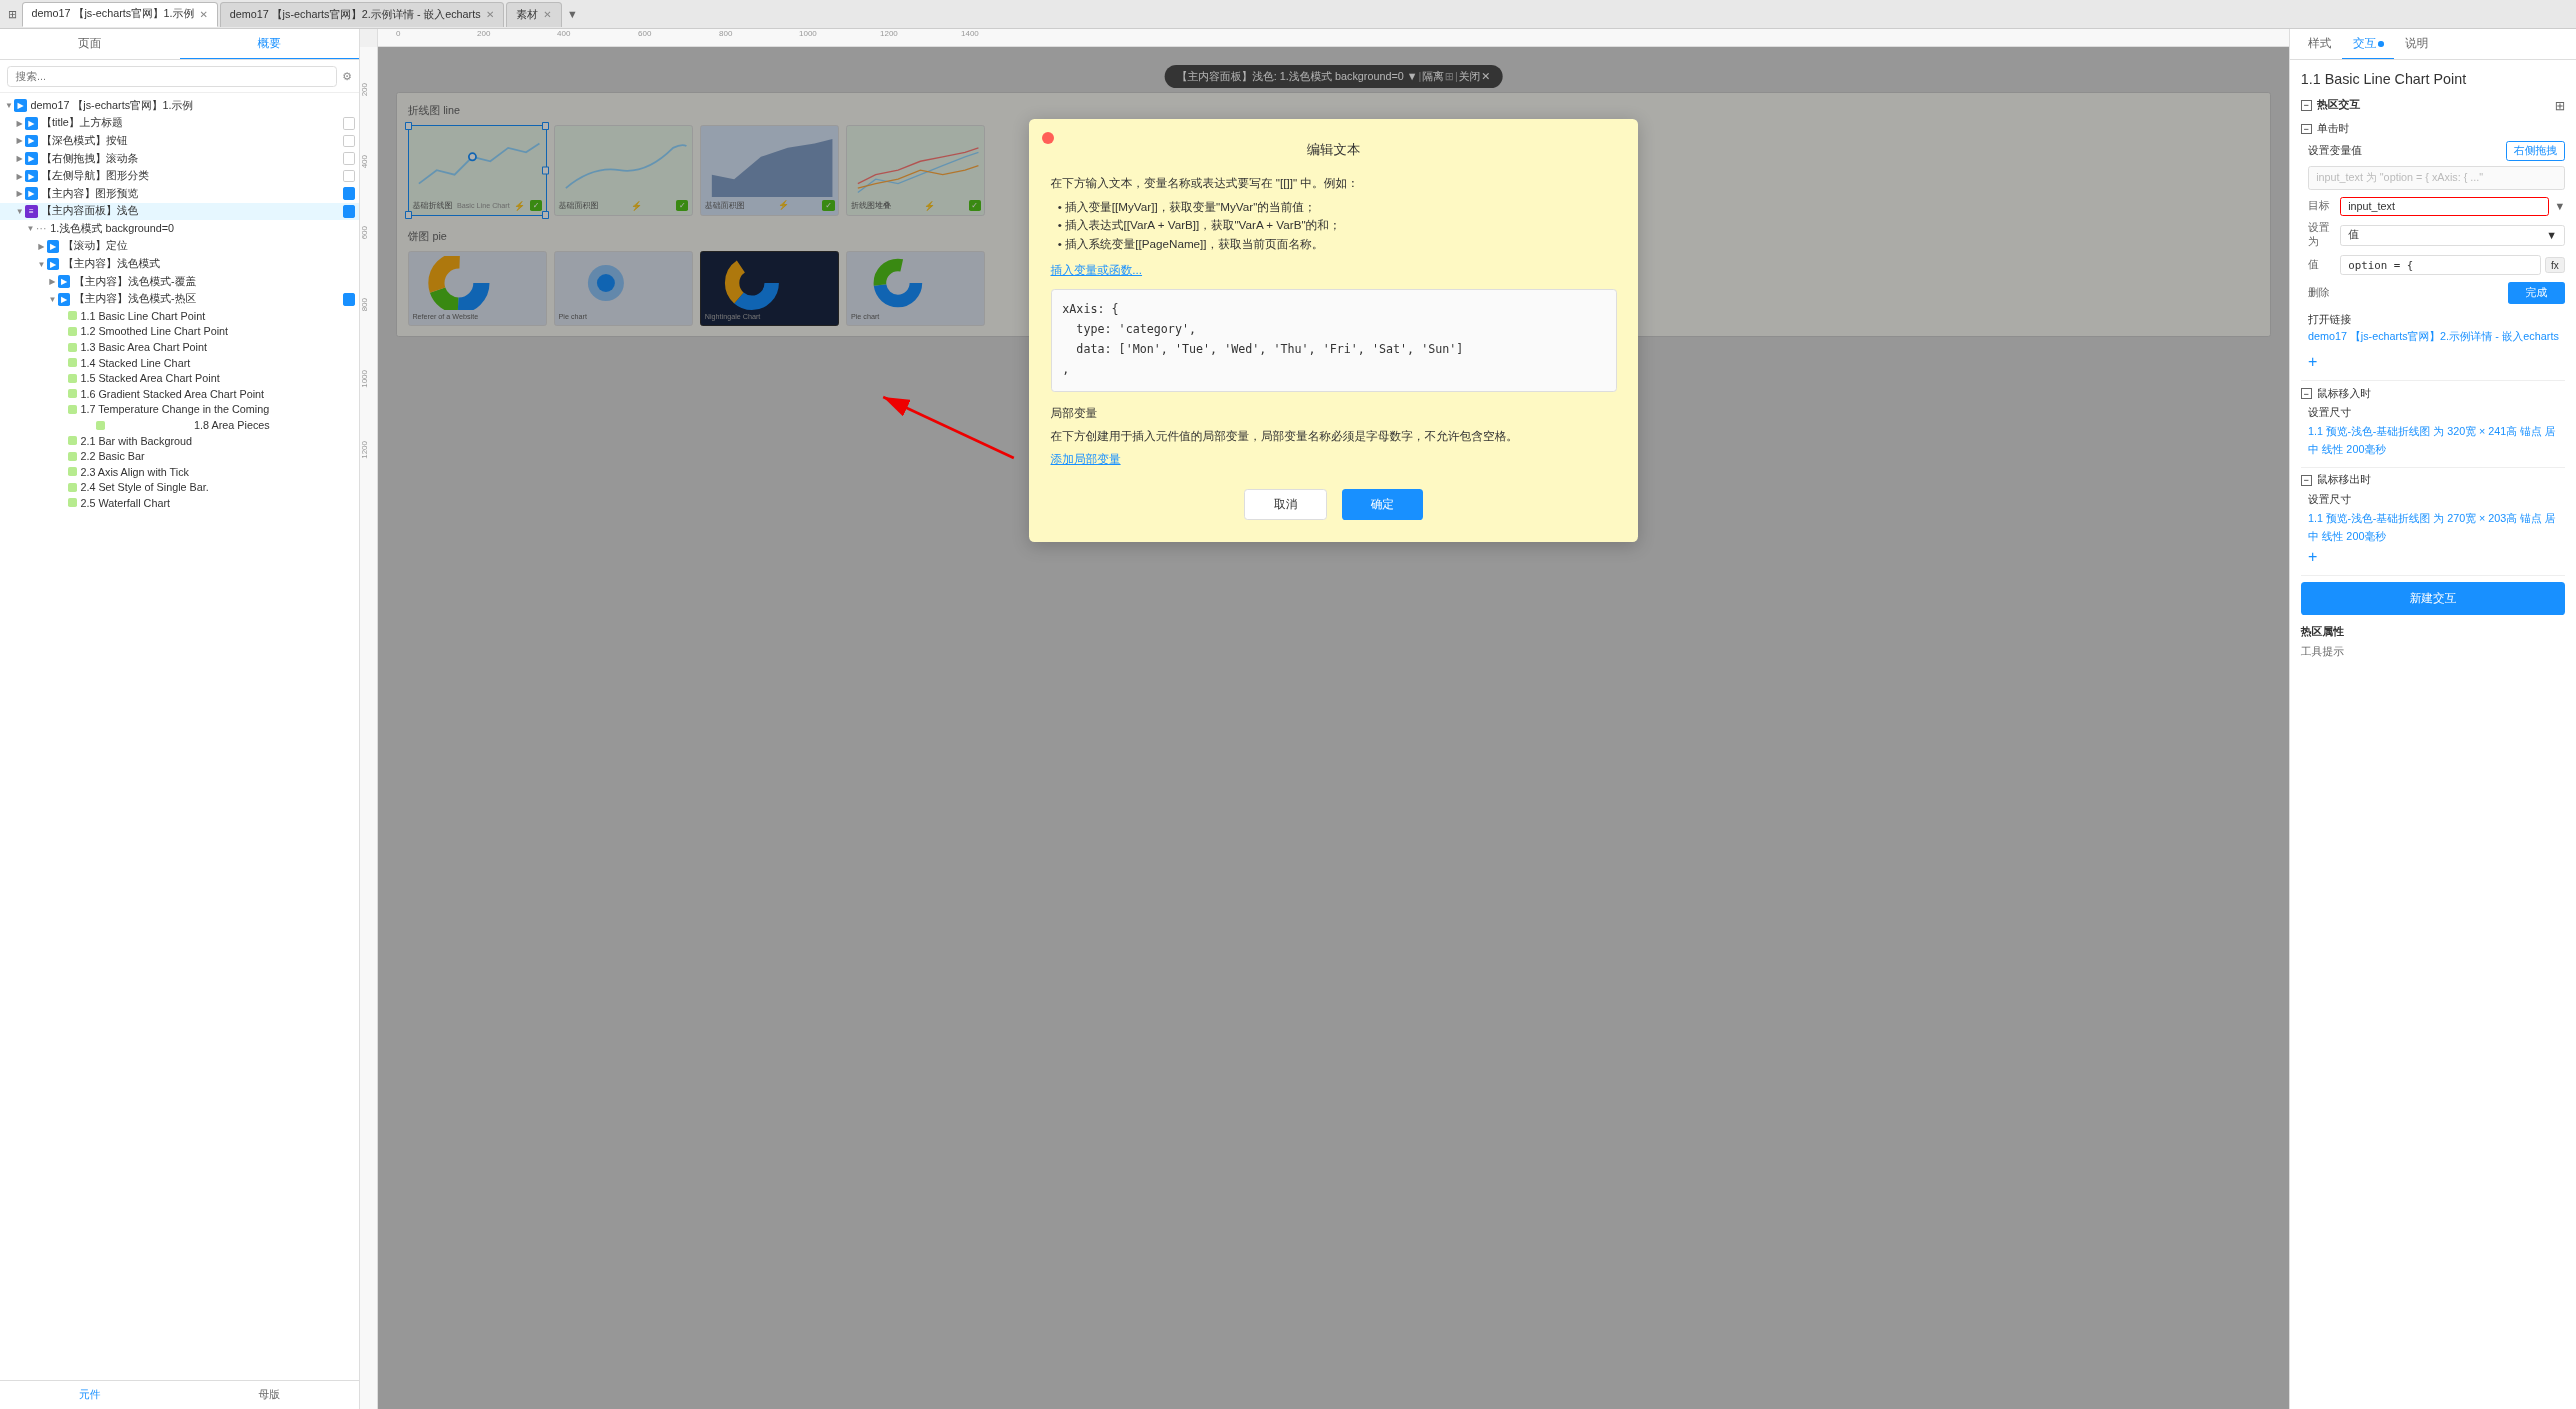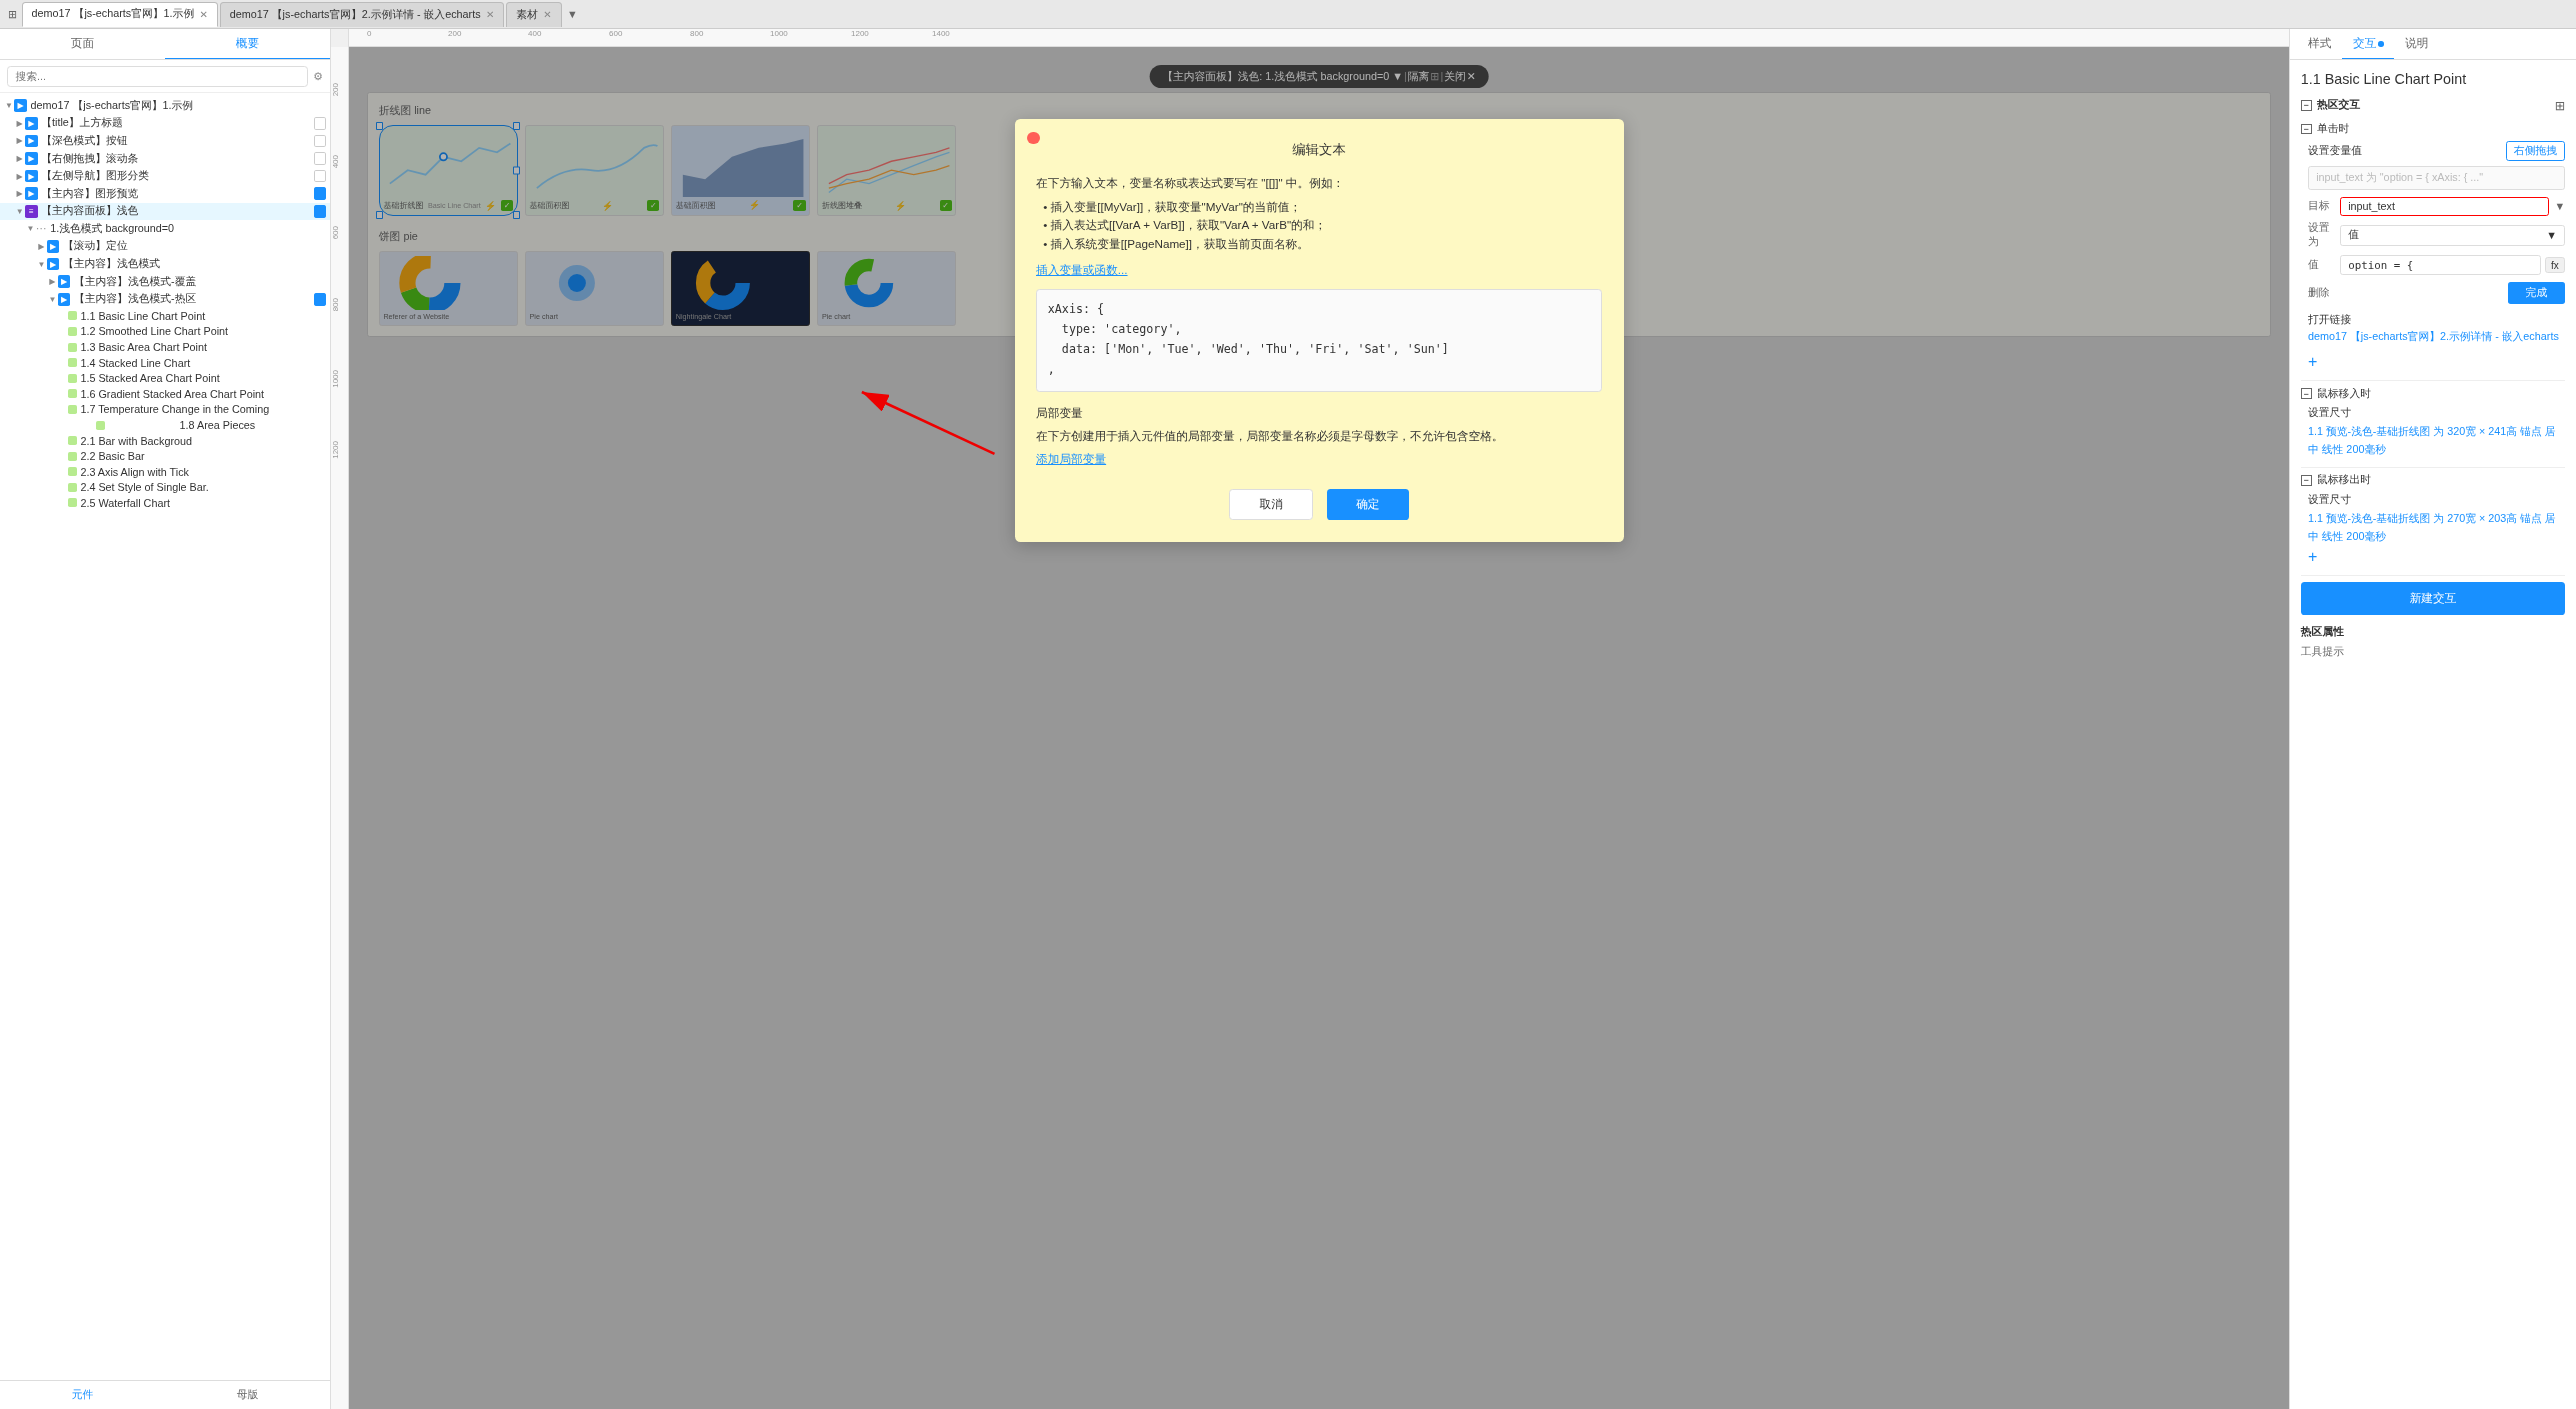--- a/index.html
+++ b/index.html
@@ -9,21 +9,21 @@
     .tab-bar { display: flex; align-items: center; background: #e8e8e8; border-bottom: 0.9px solid #ccc; padding: 0 3.6px; height: 29px; flex-shrink: 0; }
     .tab { display: flex; align-items: center; padding: 0 9px; height: 25px; background: #d8d8d8; border: 0.9px solid #bbb; border-bottom: none; border-radius: 3.6px 3.6px 0 0; margin-right: 1.8px; cursor: pointer; font-size: 10.8px; color: #333; white-space: nowrap; }
     .tab.active { background: #fff; border-bottom: 0.9px solid #fff; z-index: 1; }
     .tab .tab-close { margin-left: 5.4px; color: #888; font-size: 10px; cursor: pointer; }
     .tab-bar-extra { margin-left: 3.6px; color: #666; cursor: pointer; }
 
     
     .main-layout { display: flex; flex: 1; overflow: hidden; }
 
     
-    .left-sidebar { width: 331px; background: #fff; border-right: 0.9px solid #ddd; display: flex; flex-direction: column; flex-shrink: 0; }
+    .left-sidebar { width: 360px; background: #fff; border-right: 0.9px solid #ddd; display: flex; flex-direction: column; flex-shrink: 0; }
     .sidebar-header { display: flex; border-bottom: 0.9px solid #ddd; }
     .sidebar-tab { flex: 1; text-align: center; padding: 7.2px 0; font-size: 11.7px; color: #666; cursor: pointer; border-bottom: 1.8px solid transparent; }
     .sidebar-tab.active { color: #1890ff; border-bottom: 1.8px solid #1890ff; }
     .sidebar-search { display: flex; align-items: center; padding: 5.4px 7.2px; border-bottom: 0.9px solid #eee; }
     .sidebar-search input { flex: 1; border: 0.9px solid #ddd; border-radius: 3.6px; padding: 3.6px 7.2px; font-size: 10.8px; outline: none; color: #999; }
     .sidebar-search .filter-icon { margin-left: 5.4px; color: #888; cursor: pointer; }
     .sidebar-tree { flex: 1; overflow-y: auto; padding: 3.6px 0; }
     .tree-checkbox { width: 12.5px; height: 12.5px; border: 0.9px solid #ccc; border-radius: 1.8px; flex-shrink: 0; margin-left: auto; }
     .tree-checkbox.checked { background: #1890ff; border-color: #1890ff; }
     .sidebar-footer { display: flex; border-top: 0.9px solid #ddd; }
@@ -279,21 +279,21 @@
             <span style="color:#aaa; font-size:10.8px;">|</span>
             <span style="font-size:10.8px; color:#fff;">关闭</span>
             <span style="font-size:10.8px; color:#fff;">✕</span>
           </div>
 
           <div style="position:absolute; top:45px; left:18px; right:18px; background:#f5f5f0; border:0.9px solid #ccc; border-radius:2.7px; padding:10.8px;">
             <div style="font-size:10.8px; color:#666; margin-bottom:7.2px;">折线图 line</div>
 
             <div style="display:flex; gap:7.2px; margin-bottom:7.2px;">
 
-              <div style="width:139px; background:#e8f5e8; border:1.8px solid #1890ff; border-radius:14px; padding:3.6px; position:relative;">
+              <div style="width:139px; background:#e8f5e8; border:1.8px solid #1890ff; border-radius:0; padding:3.6px; position:relative;">
                 
                 <div style="position:absolute;top:-3.6px;left:-3.6px;width:7.2px;height:7.2px;background:#fff;border:0.9px solid #1890ff;border-radius:0.9px;"></div>
                 <div style="position:absolute;top:-3.6px;right:-3.6px;width:7.2px;height:7.2px;background:#fff;border:0.9px solid #1890ff;border-radius:0.9px;"></div>
                 <div style="position:absolute;bottom:-3.6px;left:-3.6px;width:7.2px;height:7.2px;background:#fff;border:0.9px solid #1890ff;border-radius:0.9px;"></div>
                 <div style="position:absolute;bottom:-3.6px;right:-3.6px;width:7.2px;height:7.2px;background:#fff;border:0.9px solid #1890ff;border-radius:0.9px;"></div>
                 <div style="position:absolute;top:50%;right:-3.6px;width:7.2px;height:7.2px;background:#fff;border:0.9px solid #1890ff;border-radius:0.9px;transform:translateY(-50%);"></div>
                 
                 <svg width="100%" height="67" viewBox="0 0 140 75">
                   <polyline points="5,60 25,45 45,50 65,30 85,35 105,20 125,25 140,15" fill="none" stroke="#91d5ff" stroke-width="2"></polyline>
                   <circle cx="65" cy="30" r="4" fill="#fff" stroke="#1890ff" stroke-width="2"></circle>

